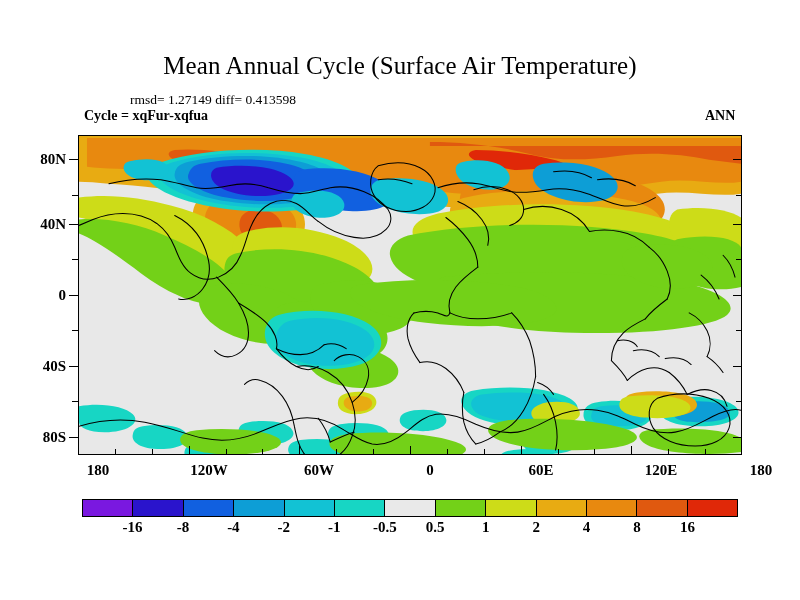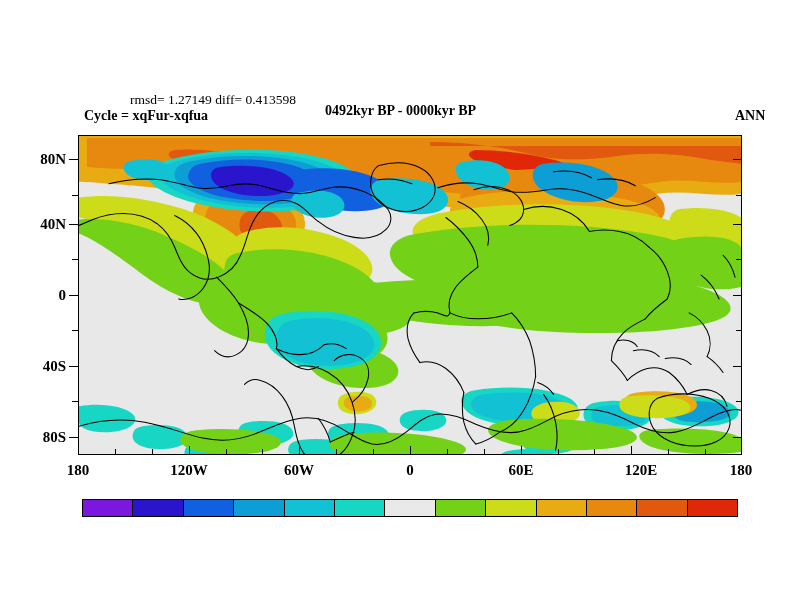--- a/index.html
+++ b/index.html
@@ -44,21 +44,20 @@
     font-size: 14px;
     font-weight: bold;
     white-space: nowrap;
   }
   .hdr-season {
     position: absolute;
     left: 705px; top: 108px;
     font-size: 14px;
     font-weight: bold;
     white-space: nowrap;
-    margin-left: 30px;
   }
 
   
   .plot {
     position: absolute;
     left: 78px; top: 135px;
     width: 664px; height: 320px;
     border: 1.4px solid #000;
     box-sizing: border-box;
     background: #e8e8e8;
@@ -84,20 +83,21 @@
     white-space: nowrap;
     transform: translateY(-50%);
   }
   .xlab {
     position: absolute;
     top: 462px;
     font-size: 15px;
     font-weight: bold;
     white-space: nowrap;
     transform: translateX(-50%);
+    margin-left: 20px;
   }
 
   
   .cbar {
     position: absolute;
     left: 82px; top: 499px;
     width: 656px; height: 18px;
     display: flex;
     border: 1.2px solid #000;
     box-sizing: border-box;
@@ -112,23 +112,23 @@
     font-weight: bold;
     white-space: nowrap;
     transform: translateX(-50%);
   }
 </style>
 </head>
 <body>
 
 <div id="root">
 
+  <div class="title">Mean Annual Cycle (Surface Air Temperature)</div>
   <div class="hdr-stats">rmsd= 1.27149 diff= 0.413598</div>
   <div class="hdr-expt">Cycle = xqFur-xqfua</div>
-  <div class="hdr-period">0492kyr BP - 0000kyr BP</div>
   <div class="hdr-season">ANN</div>
 
   <div class="plot">
     <svg viewBox="0 0 664 320" preserveAspectRatio="none">
       <defs>
         <clipPath id="pc">
             <rect x="0" y="0" width="664" height="320"></rect>
           </clipPath>
       </defs>
       <g clip-path="url(#pc)">
@@ -335,14 +335,28 @@
       <div class="cbar-seg" style="background: rgb(18, 194, 212);"></div>
       <div class="cbar-seg" style="background: rgb(23, 214, 196);"></div>
       <div class="cbar-seg" style="background: rgb(233, 233, 233);"></div>
       <div class="cbar-seg" style="background: rgb(115, 209, 24);"></div>
       <div class="cbar-seg" style="background: rgb(205, 220, 24);"></div>
       <div class="cbar-seg" style="background: rgb(232, 171, 18);"></div>
       <div class="cbar-seg" style="background: rgb(232, 137, 15);"></div>
       <div class="cbar-seg" style="background: rgb(224, 89, 15);"></div>
       <div class="cbar-seg" style="background: rgb(224, 40, 8);"></div>
     </div>
+  <div class="cbar-labels" id="colorbar-labels">
+      <div class="cbar-lab" style="left: 7.69231%;">-16</div>
+      <div class="cbar-lab" style="left: 15.3846%;">-8</div>
+      <div class="cbar-lab" style="left: 23.0769%;">-4</div>
+      <div class="cbar-lab" style="left: 30.7692%;">-2</div>
+      <div class="cbar-lab" style="left: 38.4615%;">-1</div>
+      <div class="cbar-lab" style="left: 46.1538%;">-0.5</div>
+      <div class="cbar-lab" style="left: 53.8462%;">0.5</div>
+      <div class="cbar-lab" style="left: 61.5385%;">1</div>
+      <div class="cbar-lab" style="left: 69.2308%;">2</div>
+      <div class="cbar-lab" style="left: 76.9231%;">4</div>
+      <div class="cbar-lab" style="left: 84.6154%;">8</div>
+      <div class="cbar-lab" style="left: 92.3077%;">16</div>
+    </div>
 
 </div>
 
 </body></html>

